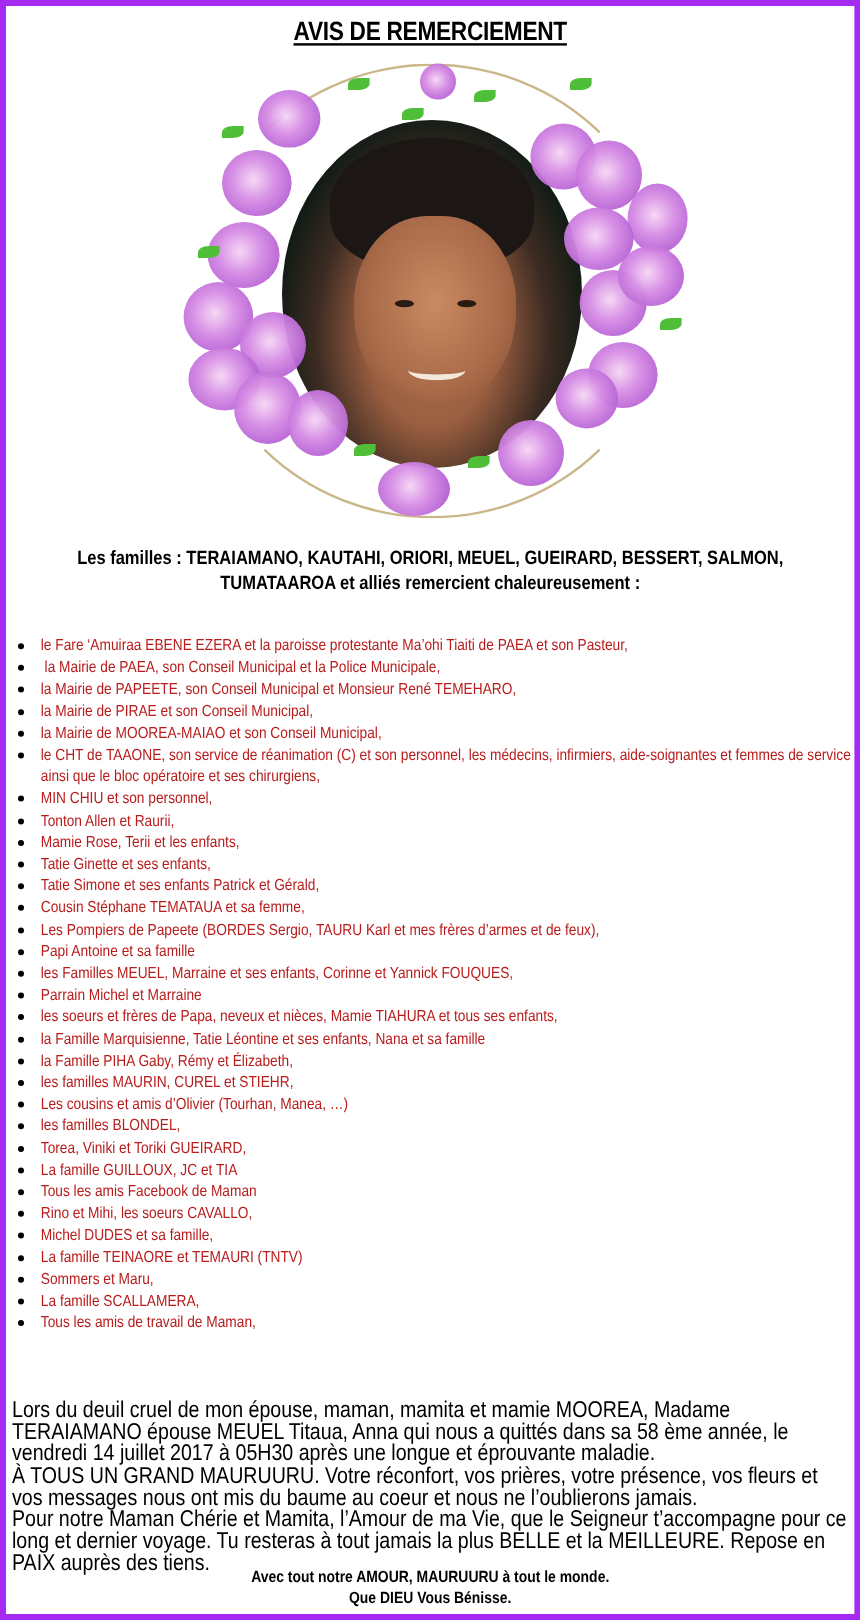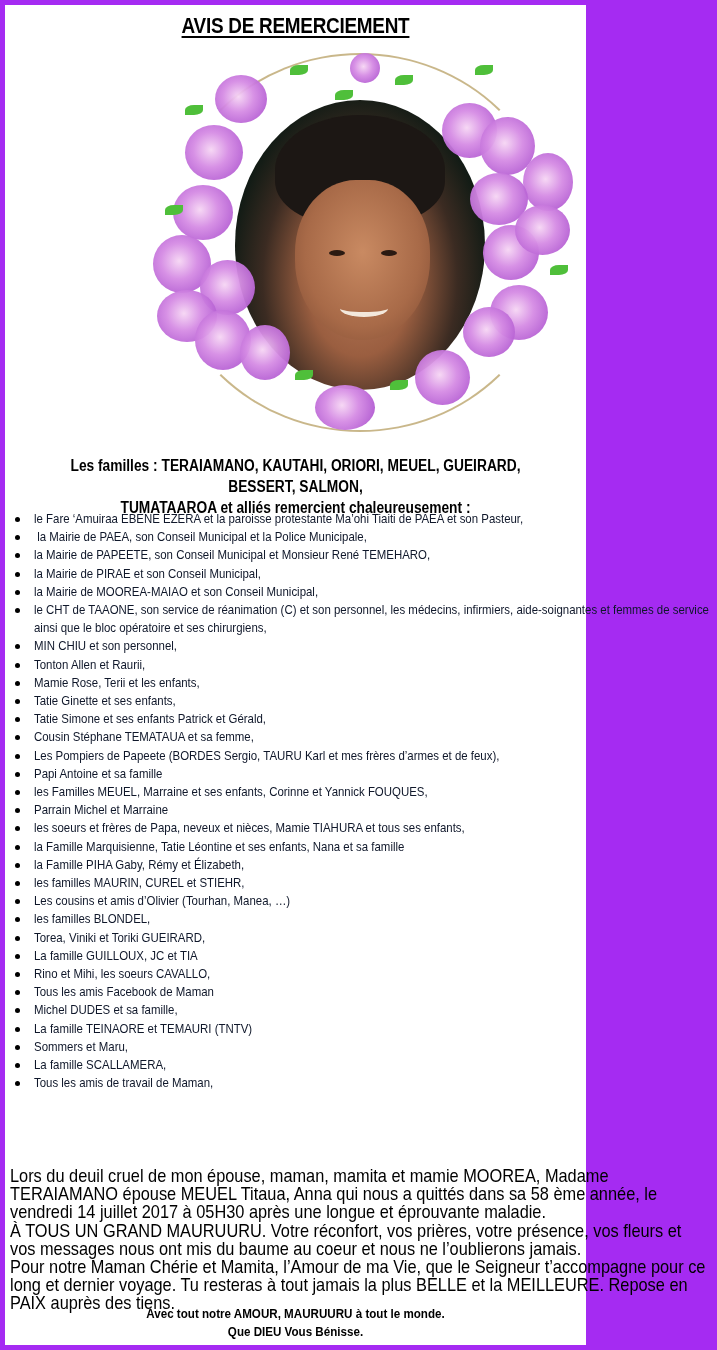--- a/index.html
+++ b/index.html
@@ -5,21 +5,21 @@
     html, body { margin: 0; padding: 0; }
     body {
       width: 717px; height: 1350px;
       background: #a52bf2;
       font-family: "Liberation Sans", sans-serif;
       overflow: hidden;
     }
     .page {
       position: absolute;
       left: 5px; top: 5px;
-      width: 581px; height: 1340px;
+      width: 707px; height: 1340px;
       background: #ffffff;
       box-sizing: border-box;
     }
     .title {
       position: absolute;
       top: 8px; left: 0; right: 0;
       text-align: center;
       font-size: 22px;
       font-weight: bold;
       letter-spacing: -0.3px;
@@ -75,27 +75,27 @@
       top: 450px; left: 0; right: 0;
       text-align: center;
       font-size: 16px;
       font-weight: bold;
       line-height: 21px;
       color: #000;
     }
     .families div { transform: scaleX(0.86); }
     .list {
       position: absolute;
-      top: 505px; left: 0;
+      top: 524px; left: 0;
       width: 707px;
       margin: 0; padding: 0;
       list-style: none;
       font-size: 13.3px;
       line-height: 18.2px;
-      color: #0f172a;
+      color: #b91c1c;
     }
     .list li {
       position: relative;
       padding-left: 29px;
       padding-right: 4px;
     }
     .list li .bullet {
       position: absolute; left: 10px; top: 7px;
       width: 5px; height: 5px; background: #000; border-radius: 50%;
     }
@@ -275,25 +275,25 @@
     <li>
         <span class="bullet"></span>
         <span class="txt">Torea, Viniki et Toriki GUEIRARD,</span>
       </li>
     <li>
         <span class="bullet"></span>
         <span class="txt">La famille GUILLOUX, JC et TIA</span>
       </li>
     <li>
         <span class="bullet"></span>
+        <span class="txt">Tous les amis Facebook de Maman</span>
+      </li>
+    <li>
+        <span class="bullet"></span>
         <span class="txt">Rino et Mihi, les soeurs CAVALLO,</span>
-      </li>
-    <li>
-        <span class="bullet"></span>
-        <span class="txt">Tous les amis Facebook de Maman</span>
       </li>
     <li>
         <span class="bullet"></span>
         <span class="txt">Michel DUDES et sa famille,</span>
       </li>
     <li>
         <span class="bullet"></span>
         <span class="txt">La famille TEINAORE et TEMAURI (TNTV)</span>
       </li>
     <li>

